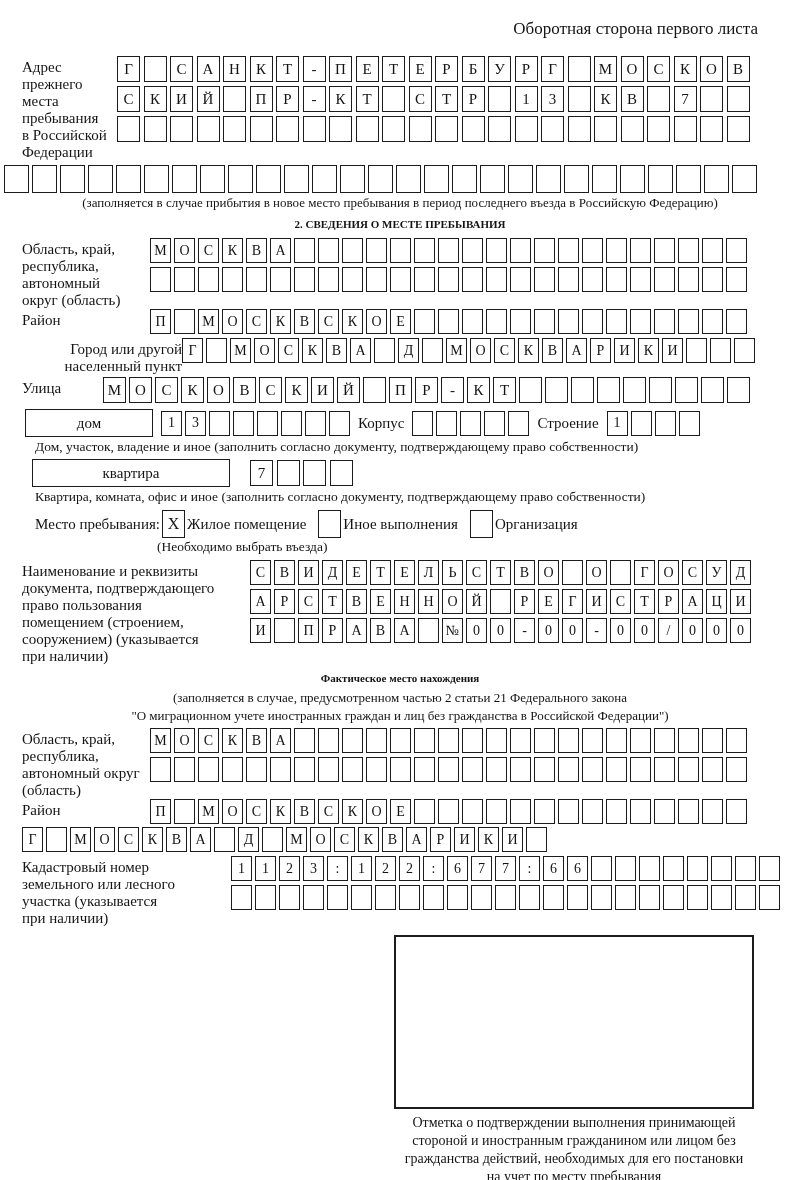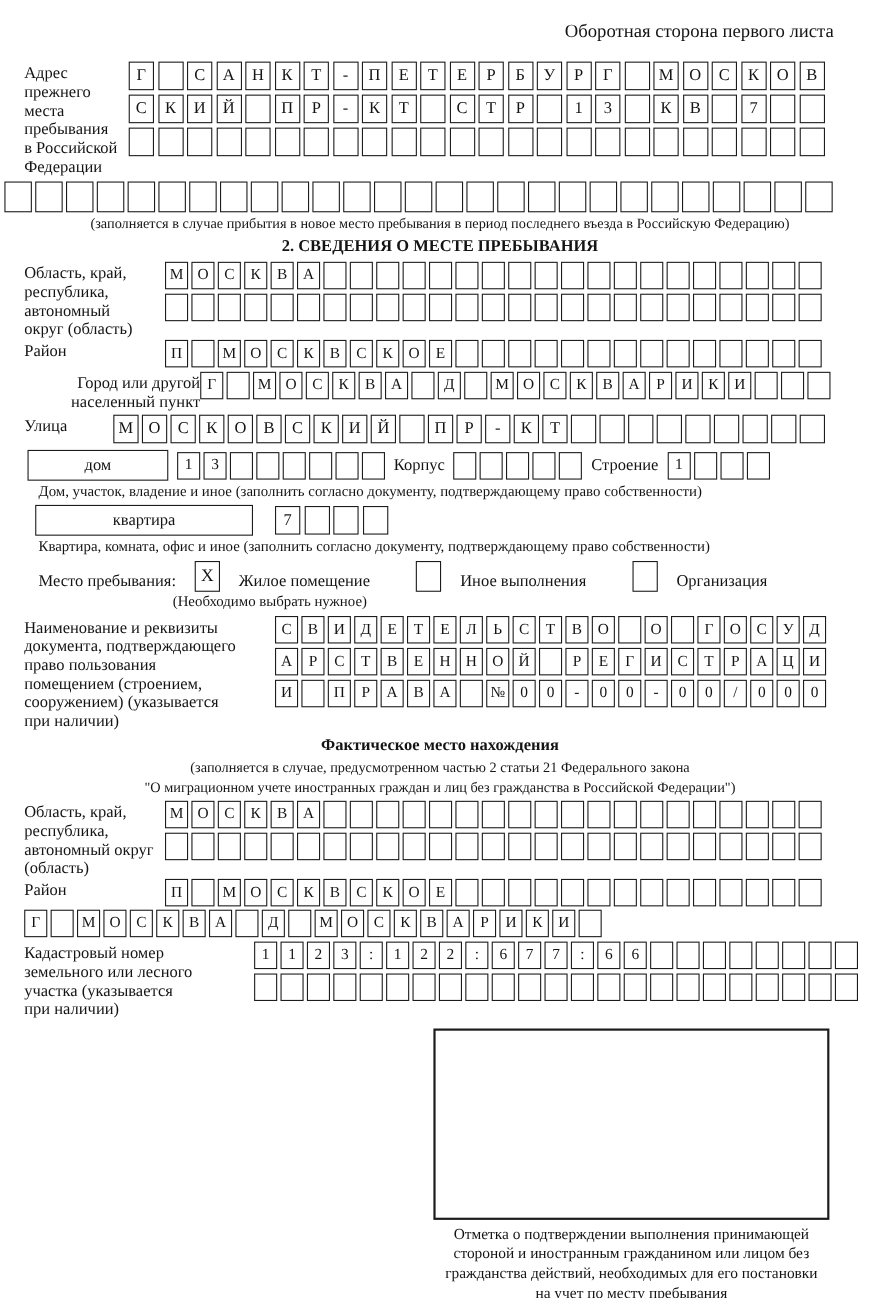--- a/index.html
+++ b/index.html
@@ -38,38 +38,38 @@
   }
   .cells.p26 { gap:3.5px; }
   .cells.p26 .cell { width:23px; height:26px; font-size:15px; }
   .cells.full { gap:3px; }
   .cells.full .cell { width:25px; height:28px; }
   .cells.u26 .cell { width:23px; height:26px; font-size:15px; }
   .cells.sm .cell { width:21px; height:25px; }
 
   .note-center { text-align:center; font-size:13px; line-height:16px; margin-top:2px; white-space:nowrap; }
   .note-left { font-size:13.5px; line-height:16px; margin-left:13px; margin-top:2px; white-space:nowrap; }
-  .sec-title { text-align:center; font-weight:bold; font-size:15px; line-height:19px; margin-top:4px; }
+  .sec-title { text-align:center; font-weight:bold; font-size:11px; line-height:19px; margin-top:4px; }
 
   .full-row { margin-left:-18px; margin-top:4px; }
   .mt4 { margin-top:4px; } .mt2 { margin-top:2px; } .mt3 { margin-top:3px; }
   .mt5 { margin-top:5px; } .mt18 { margin-top:18px; }
 
   .house-row { display:flex; align-items:center; gap:8px; margin-left:3px; margin-top:6px; }
   .label-box {
     border:1.8px solid #1c1c1c; height:28px;
     display:flex; align-items:center; justify-content:center;
     font-size:15px;
   }
   .label-box.house { width:128px; }
   .label-box.apt { width:198px; }
   .inline-label { font-size:15px; }
   .apt-row { display:flex; align-items:center; gap:20px; margin-left:10px; margin-top:4px; }
 
-  .chk-row { display:flex; align-items:flex-end; gap:17px; margin-left:13px; margin-top:5px; }
+  .chk-row { display:flex; align-items:center; gap:2px; margin-left:13px; margin-top:5px; }
   .chk-label { font-size:15px; }
   .checkbox {
     width:23px; height:28px; border:1.7px solid #1c1c1c; flex-shrink:0;
     display:flex; align-items:center; justify-content:center;
     font-size:16px;
   }
   .opt-gap { width:8px; }
   .hint { font-size:13.5px; line-height:16px; margin-left:135px; margin-top:1px; }
 
   .stamp-box {
@@ -410,21 +410,21 @@
     <div class="chk-label">Место пребывания:</div>
     <div class="checkbox">X</div>
     <div class="chk-label">Жилое помещение</div>
     <div class="opt-gap"></div>
     <div class="checkbox"></div>
     <div class="chk-label">Иное выполнения</div>
     <div class="opt-gap"></div>
     <div class="checkbox"></div>
     <div class="chk-label">Организация</div>
   </div>
-  <div class="hint">(Необходимо выбрать нужное)</div>
+  <div class="hint">(Необходимо выбрать въезда)</div>
 
   <div class="frow mt5">
     <div class="flabel w228">Наименование и реквизиты
 документа, подтверждающего
 право пользования
 помещением (строением,
 сооружением) (указывается
 при наличии)</div>
     <div class="rows">
       <div class="cells sm">

